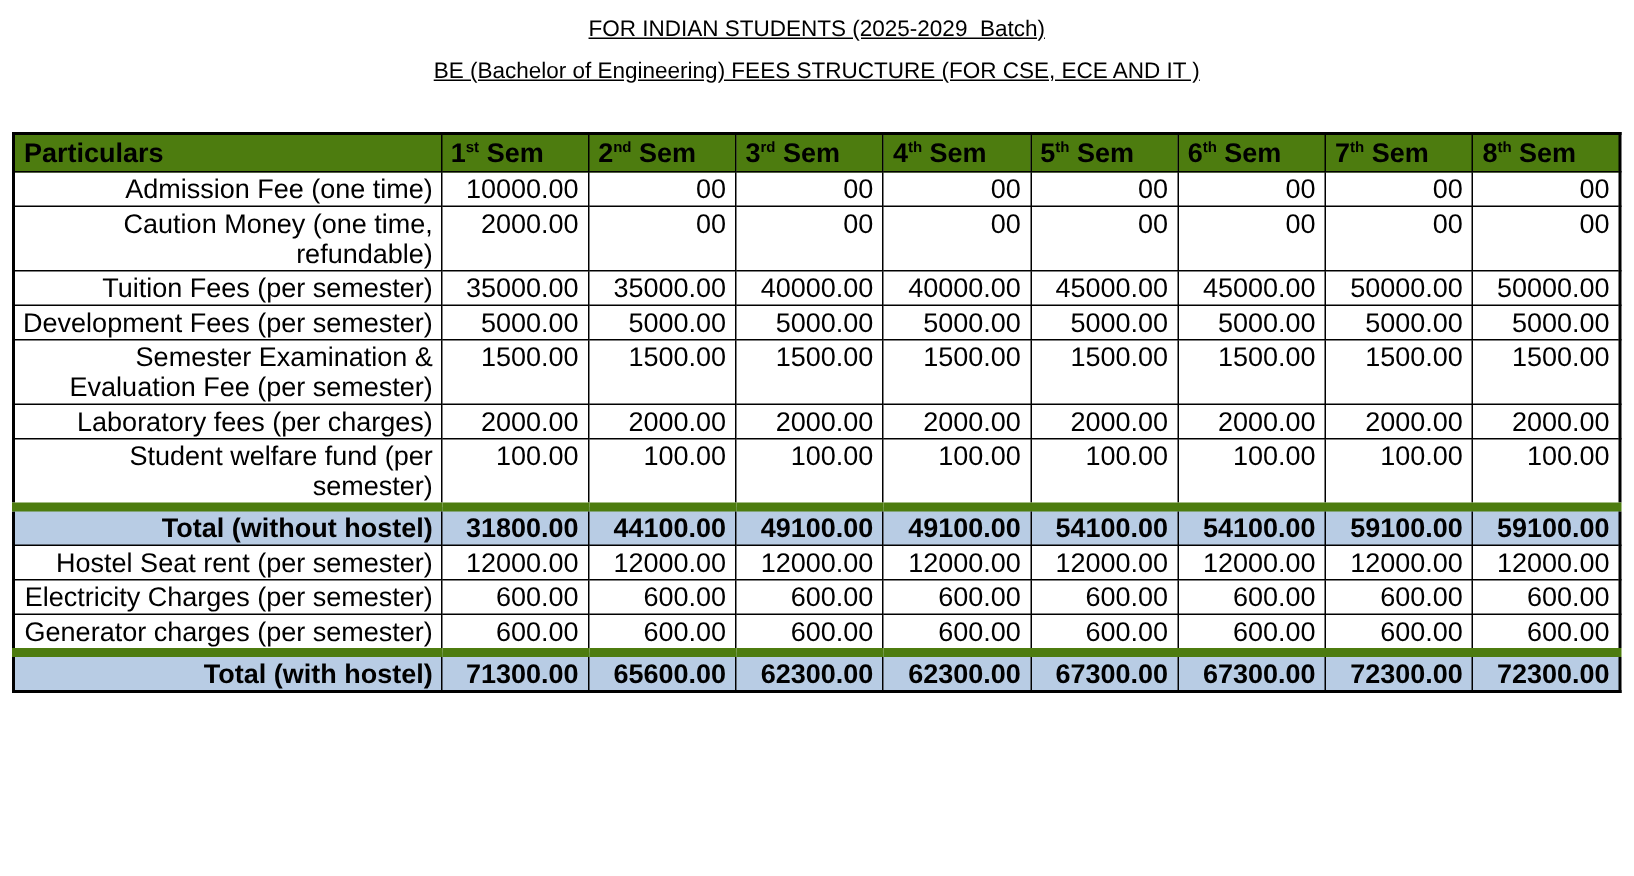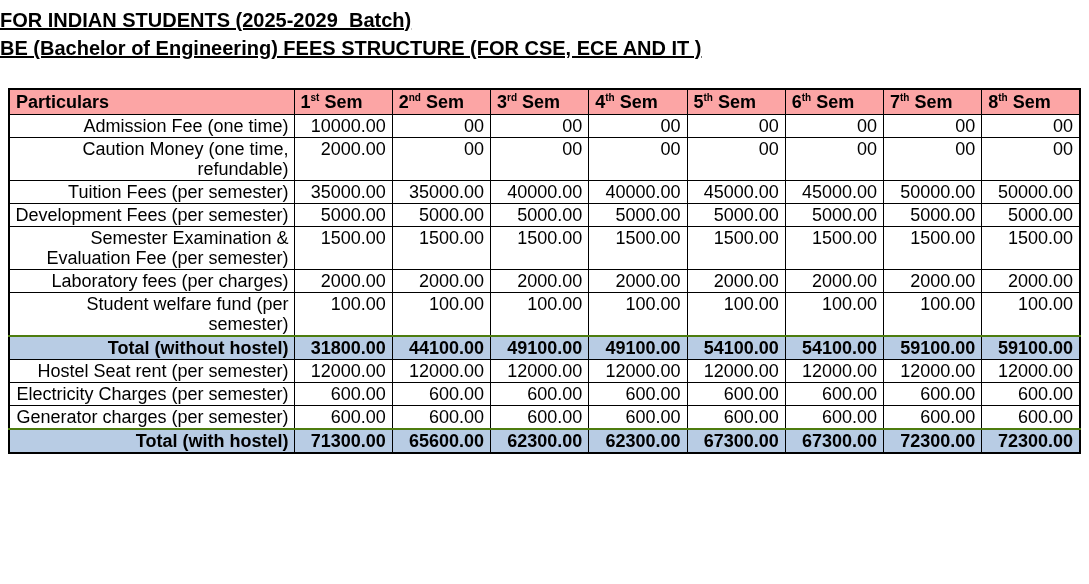--- a/index.html
+++ b/index.html
@@ -6,24 +6,24 @@
     margin: 0;
     padding: 0;
     background: #ffffff;
     width: 1089px;
     height: 584px;
     font-family: "Liberation Sans", sans-serif;
     color: #000;
     position: relative;
   }
   .titles {
-    text-align: left;
+    text-align: center;
     padding-top: 6px;
-    font-weight: bold;
-    font-size: 20px;
+    font-weight: normal;
+    font-size: 15px;
     line-height: 28px;
   }
   .titles .title-line {
     text-decoration: underline;
     white-space: pre;
   }
   table.fees {
     position: absolute;
     left: 8px;
     top: 88px;
@@ -34,21 +34,21 @@
     line-height: 20px;
   }
   table.fees, table.fees th, table.fees td {
     border: 1px solid #000;
   }
   table.fees {
     border: 2px solid #000;
   }
   table.fees col.c-label { width: 285px; }
   thead th {
-    background: #fca5a5;
+    background: #4d7c0f;
     text-align: left;
     font-weight: bold;
     padding: 2px 6px;
     border-bottom: 2px solid #000;
     vertical-align: top;
   }
   sup.ord {
     font-size: 10px;
     line-height: 0;
     vertical-align: super;
@@ -63,21 +63,21 @@
   }
   td.num {
     text-align: right;
   }
   tr {
     height: 22px;
   }
   tr.total td {
     font-weight: bold;
     background: #b8cce4;
-    border-top: 2px solid #4d7c0f;
+    border-top: 6px solid #4d7c0f;
   }
 </style>
 </head>
 <body>
 
 <div class="titles">
   <div class="title-line">FOR INDIAN STUDENTS (2025-2029  Batch)</div>
   <div class="title-line">BE (Bachelor of Engineering) FEES STRUCTURE (FOR CSE, ECE AND IT )</div>
 </div>
 

